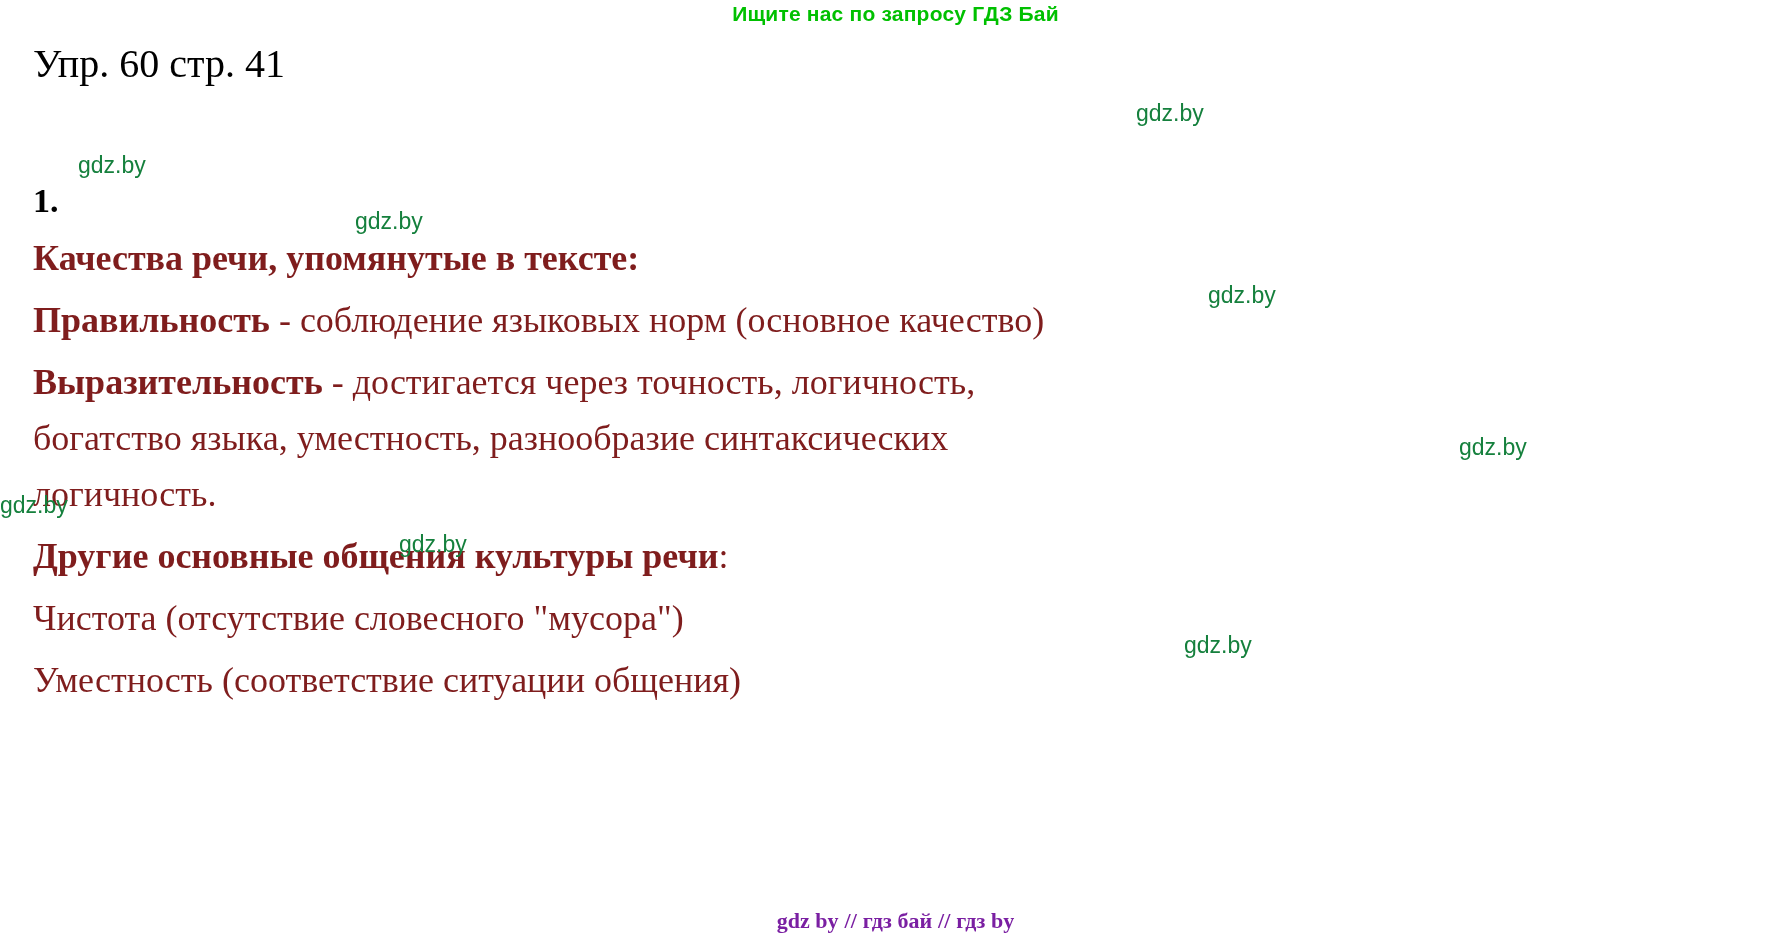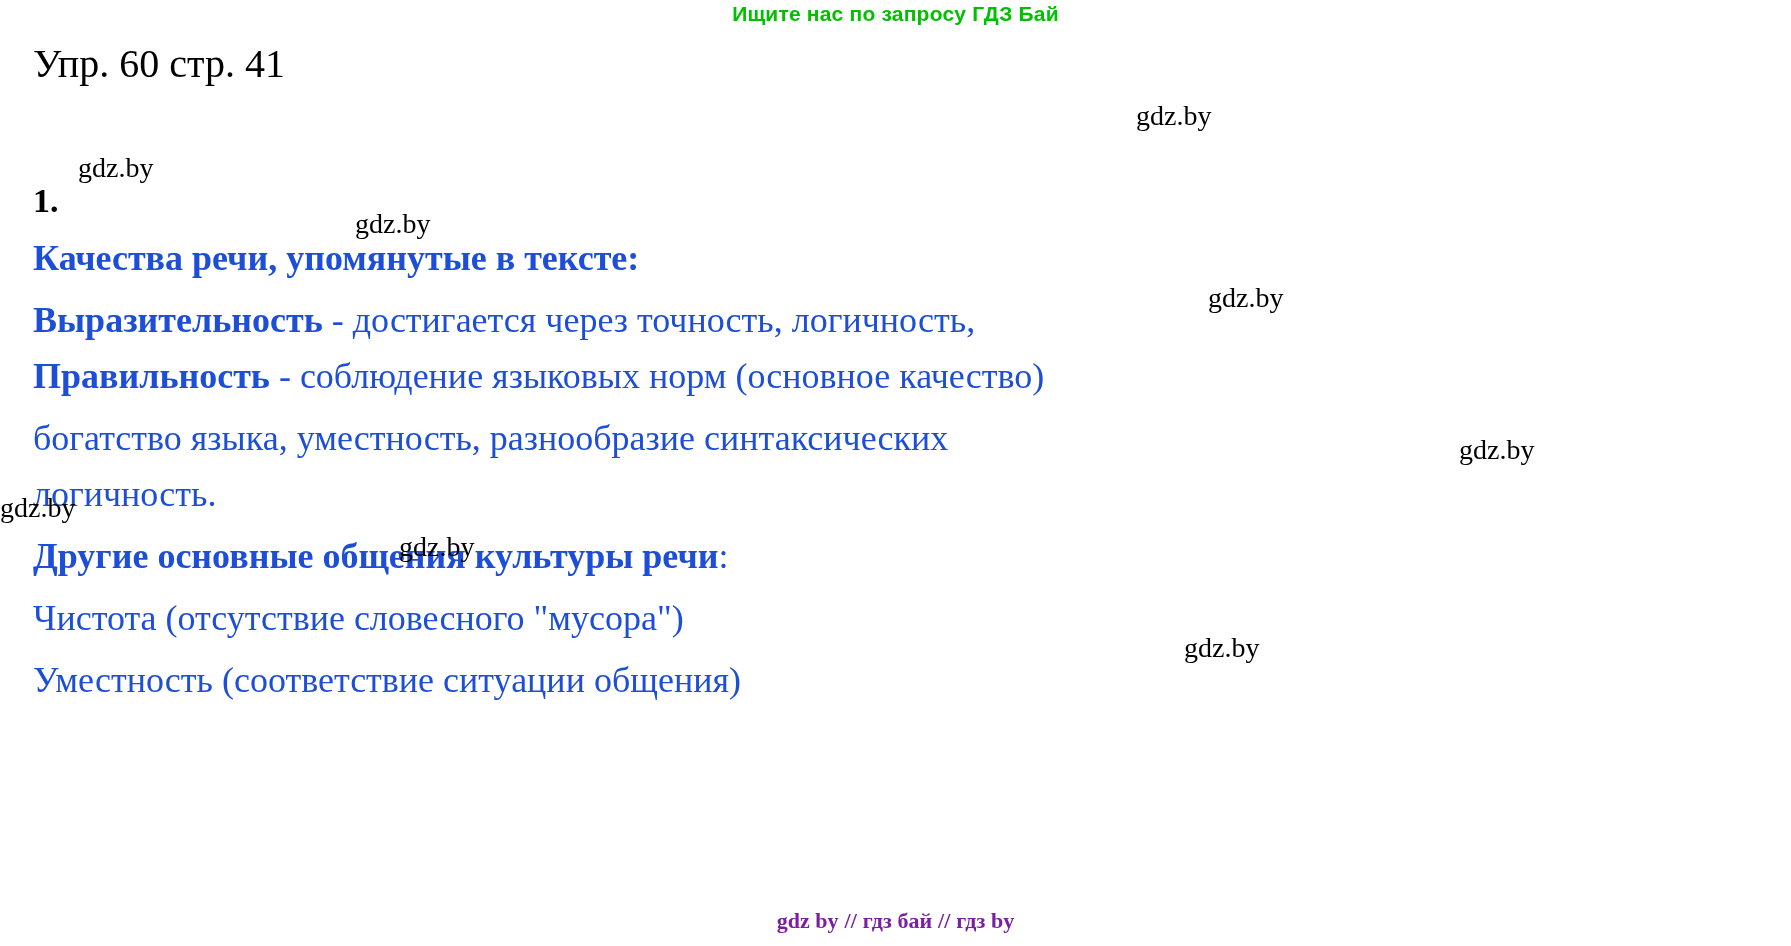--- a/index.html
+++ b/index.html
@@ -51,37 +51,37 @@
     color: #000;
   }
   .content {
     position: absolute;
     top: 240px;
     left: 33px;
     width: 1500px;
   }
   .line {
     font-size: 36px;
-    color: #1d4ed8;
+    color: #7f1d1d;
     line-height: 1.0;
     margin: 0 0 26px 0;
     white-space: normal;
   }
   .line b {
     font-weight: bold;
   }
   .line.wrapline {
     margin-bottom: 20px;
   }
   
   .wm {
     position: absolute;
-    font-family: Liberation Serif, serif;
-    font-size: 28px;
-    color: #000000;
+    font-family: Liberation Sans, sans-serif;
+    font-size: 23px;
+    color: #15803d;
     white-space: nowrap;
   }
   
   .footer {
     position: absolute;
     bottom: 12px;
     left: 0;
     width: 100%;
     text-align: center;
     font-family: Liberation Serif, serif;
@@ -103,25 +103,25 @@
   <div class="promo">Ищите нас по запросу ГДЗ Бай</div>
 
   <div class="ex-title">Упр. 60 стр. 41</div>
 
   <div class="num-1">1.</div>
 
   <div class="content">
     <p class="line">
       <b>Качества речи, упомянутые в тексте:</b><span></span>
     </p>
+    <p class="line">
+      <b>Правильность</b><span> - соблюдение языковых норм (основное качество)</span>
+    </p>
     <p class="line wrapline">
       <b>Выразительность</b><span> - достигается через точность, логичность,</span>
-    </p>
-    <p class="line">
-      <b>Правильность</b><span> - соблюдение языковых норм (основное качество)</span>
     </p>
     <p class="line wrapline">
       <span>богатство языка, уместность, разнообразие синтаксических</span>
     </p>
     <p class="line">
       <span>логичность.</span>
     </p>
     <p class="line">
       <b>Другие основные общения культуры речи</b><span>:</span>
     </p>

